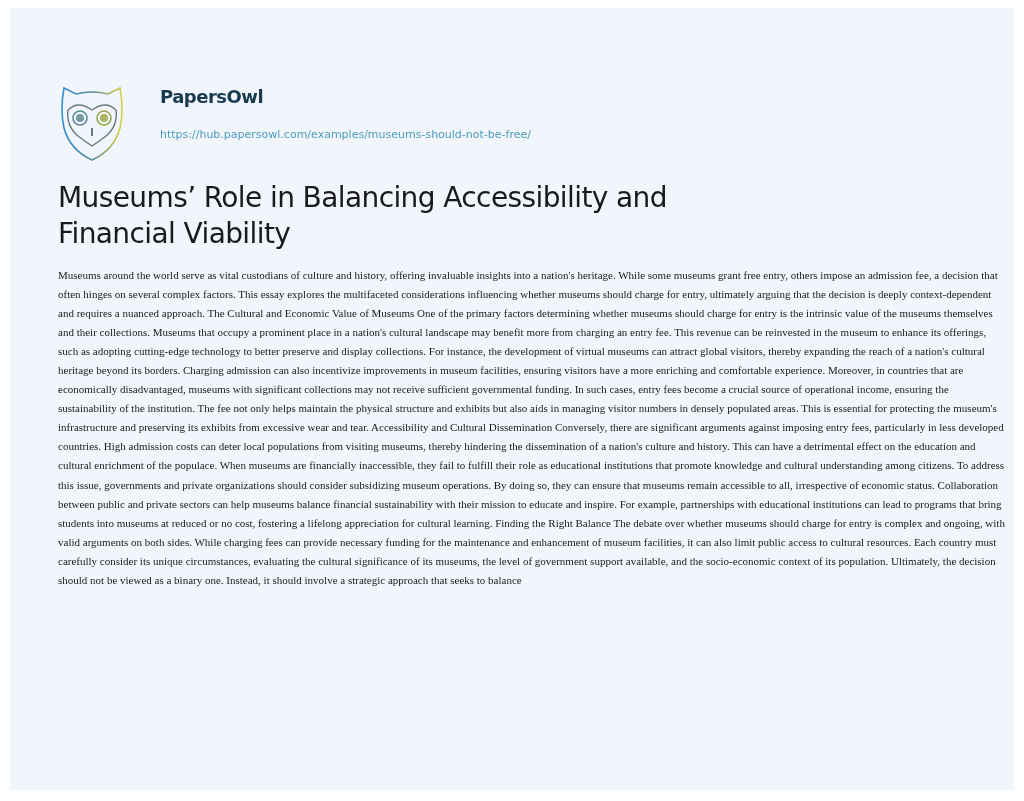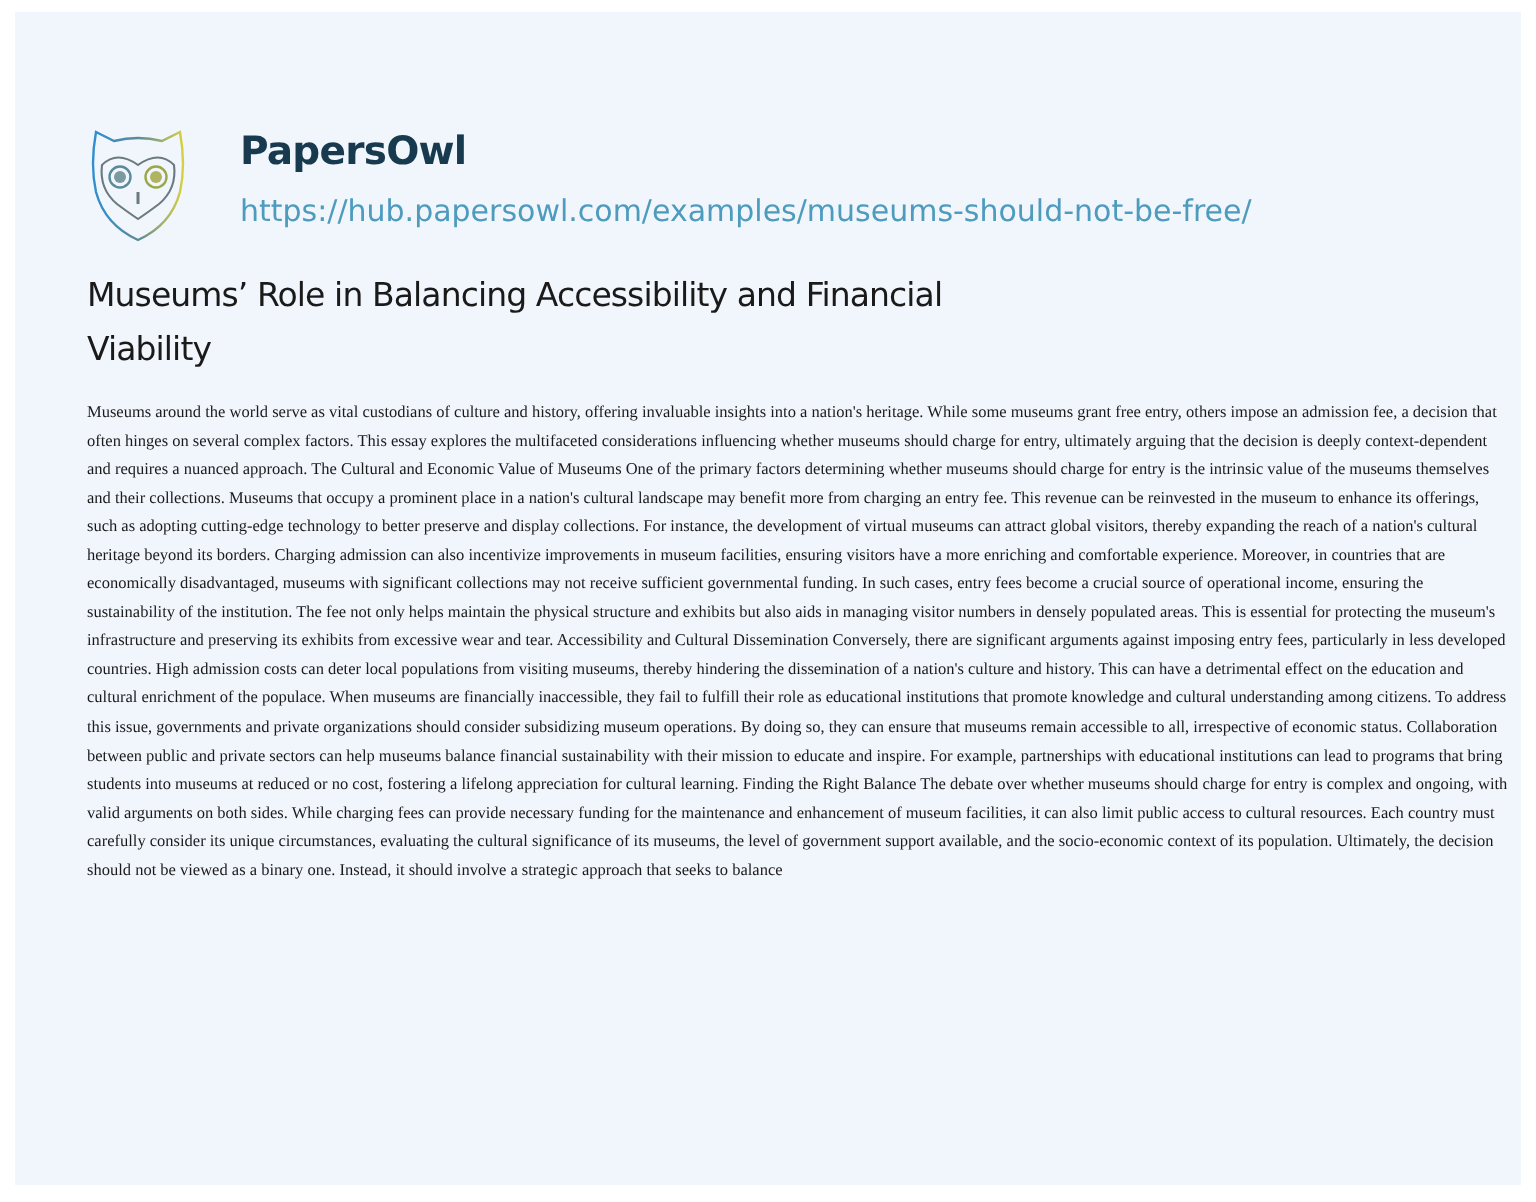--- a/index.html
+++ b/index.html
@@ -30,42 +30,42 @@
       top: 0;
       width: 68px;
       height: 84px;
     }
     .brand-name {
       position: absolute;
       left: 102px;
       top: 6px;
       font-family: "DejaVu Sans", sans-serif;
       font-weight: bold;
-      font-size: 26px;
+      font-size: 18px;
       color: #173a4e;
       letter-spacing: -0.5px;
       white-space: nowrap;
     }
     .brand-url {
       position: absolute;
       left: 102px;
       top: 48px;
       font-family: "DejaVu Sans", sans-serif;
-      font-size: 20px;
+      font-size: 11px;
       color: #4d9bbd;
       white-space: nowrap;
       text-decoration: none;
     }
     .title {
       position: absolute;
       left: 48px;
       top: 172px;
       width: 640px;
       font-family: "DejaVu Sans", sans-serif;
-      font-size: 22px;
+      font-size: 28px;
       font-weight: normal;
       line-height: 36px;
       color: #1a1a1a;
       margin: 0;
       letter-spacing: -0.6px;
     }
     .body-text {
       position: absolute;
       left: 48px;
       top: 258px;

